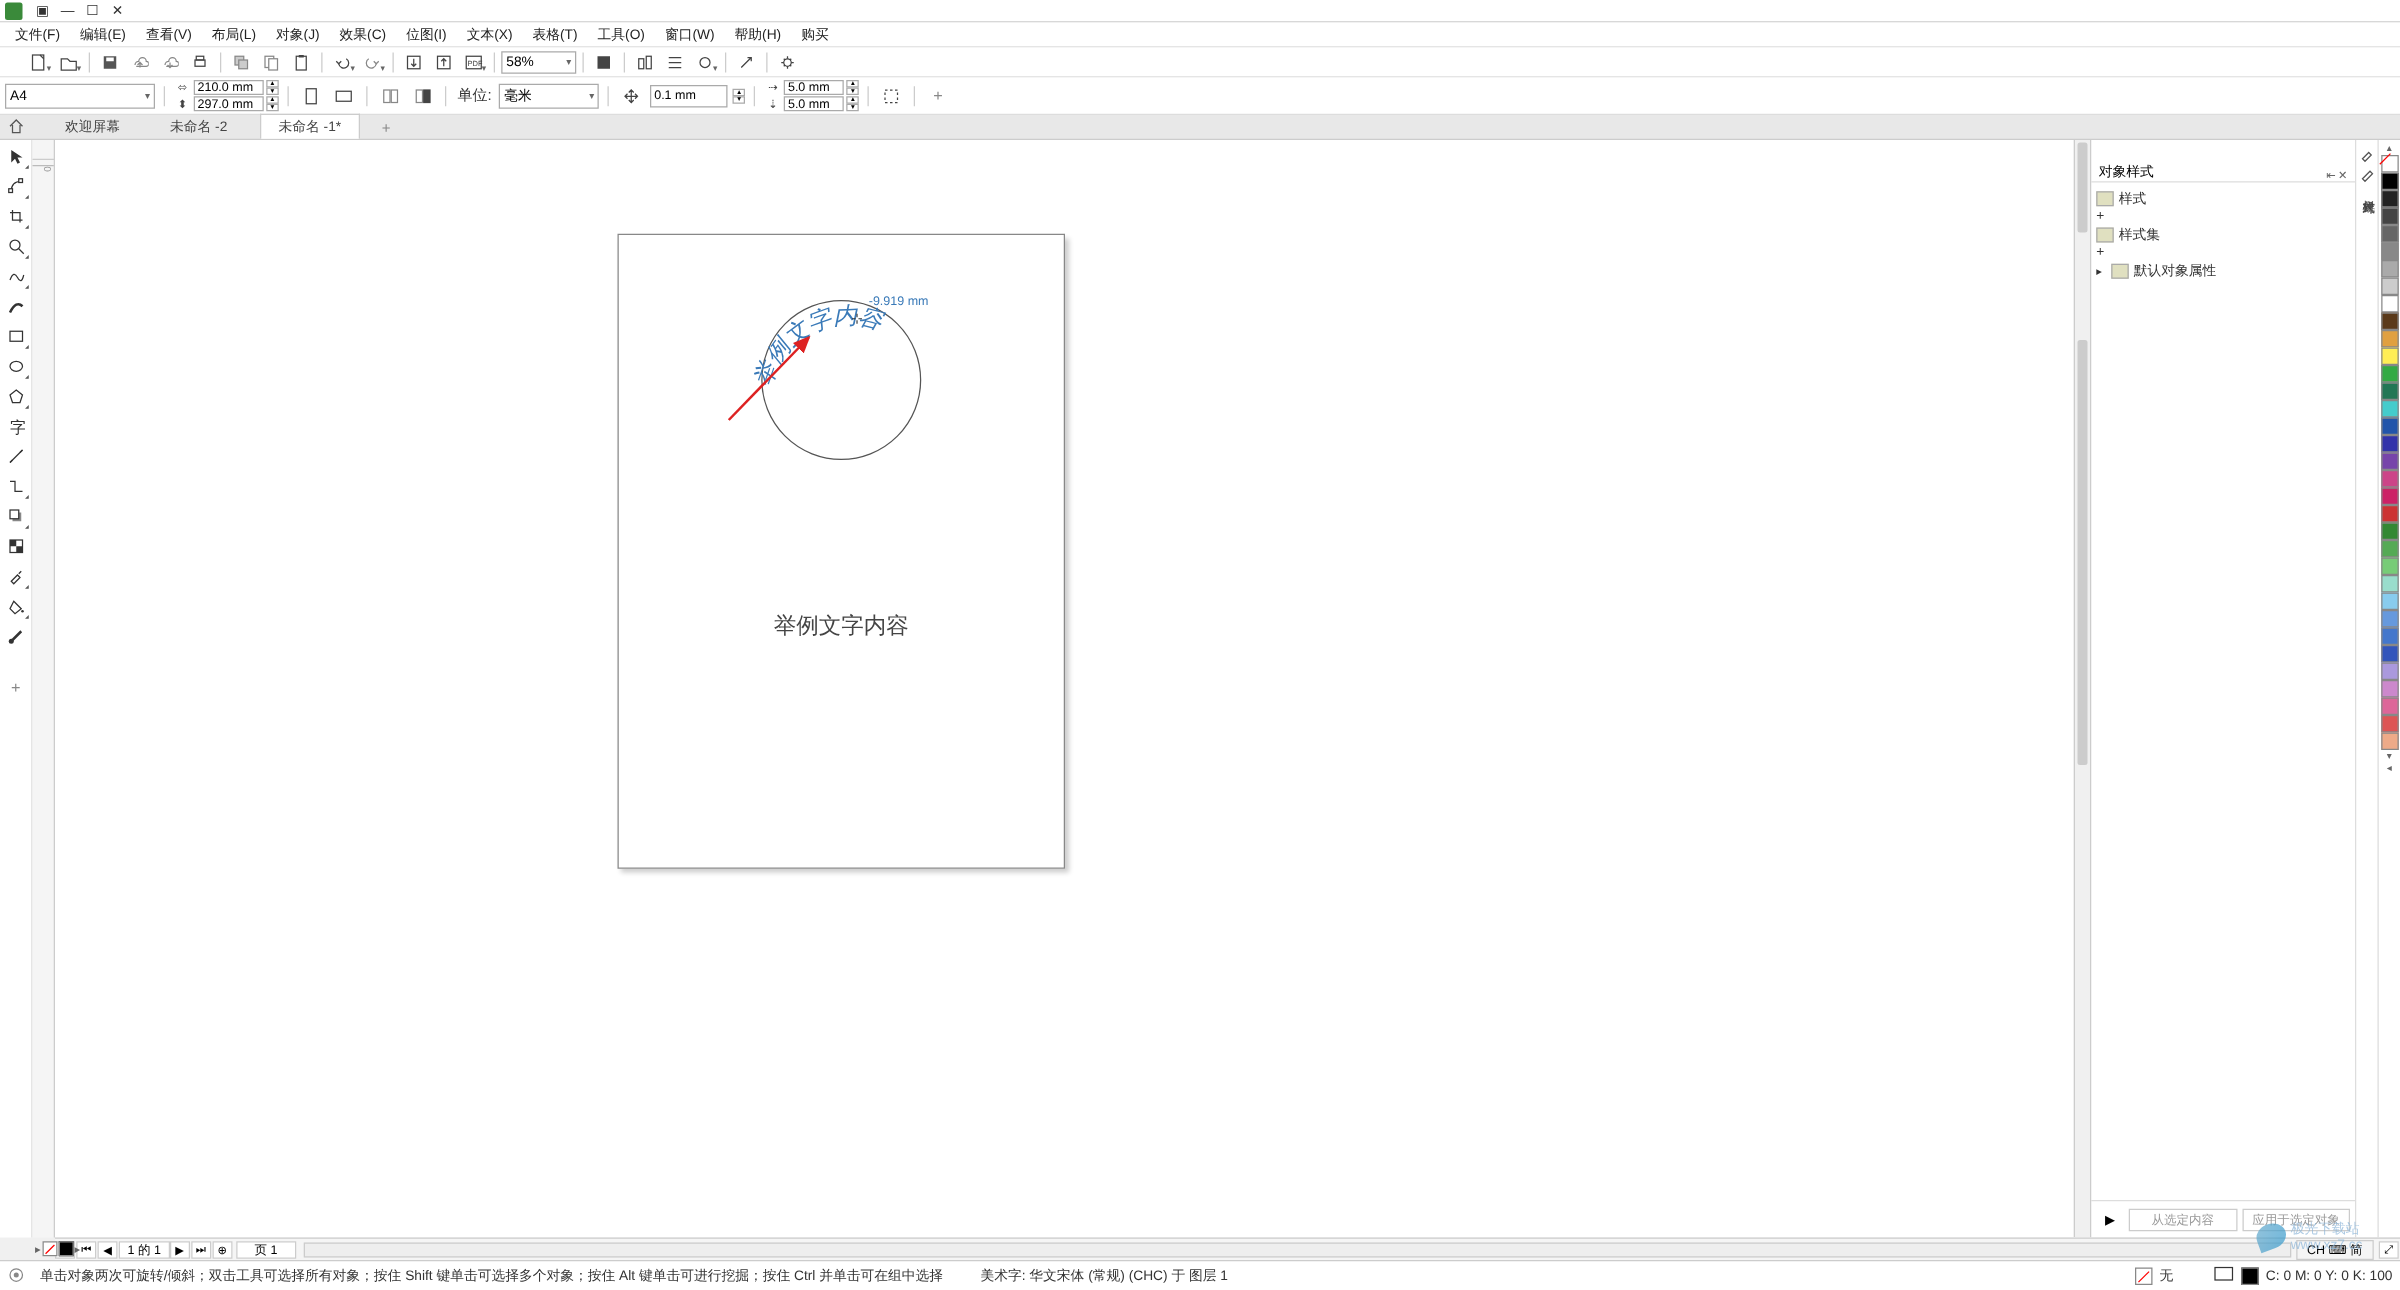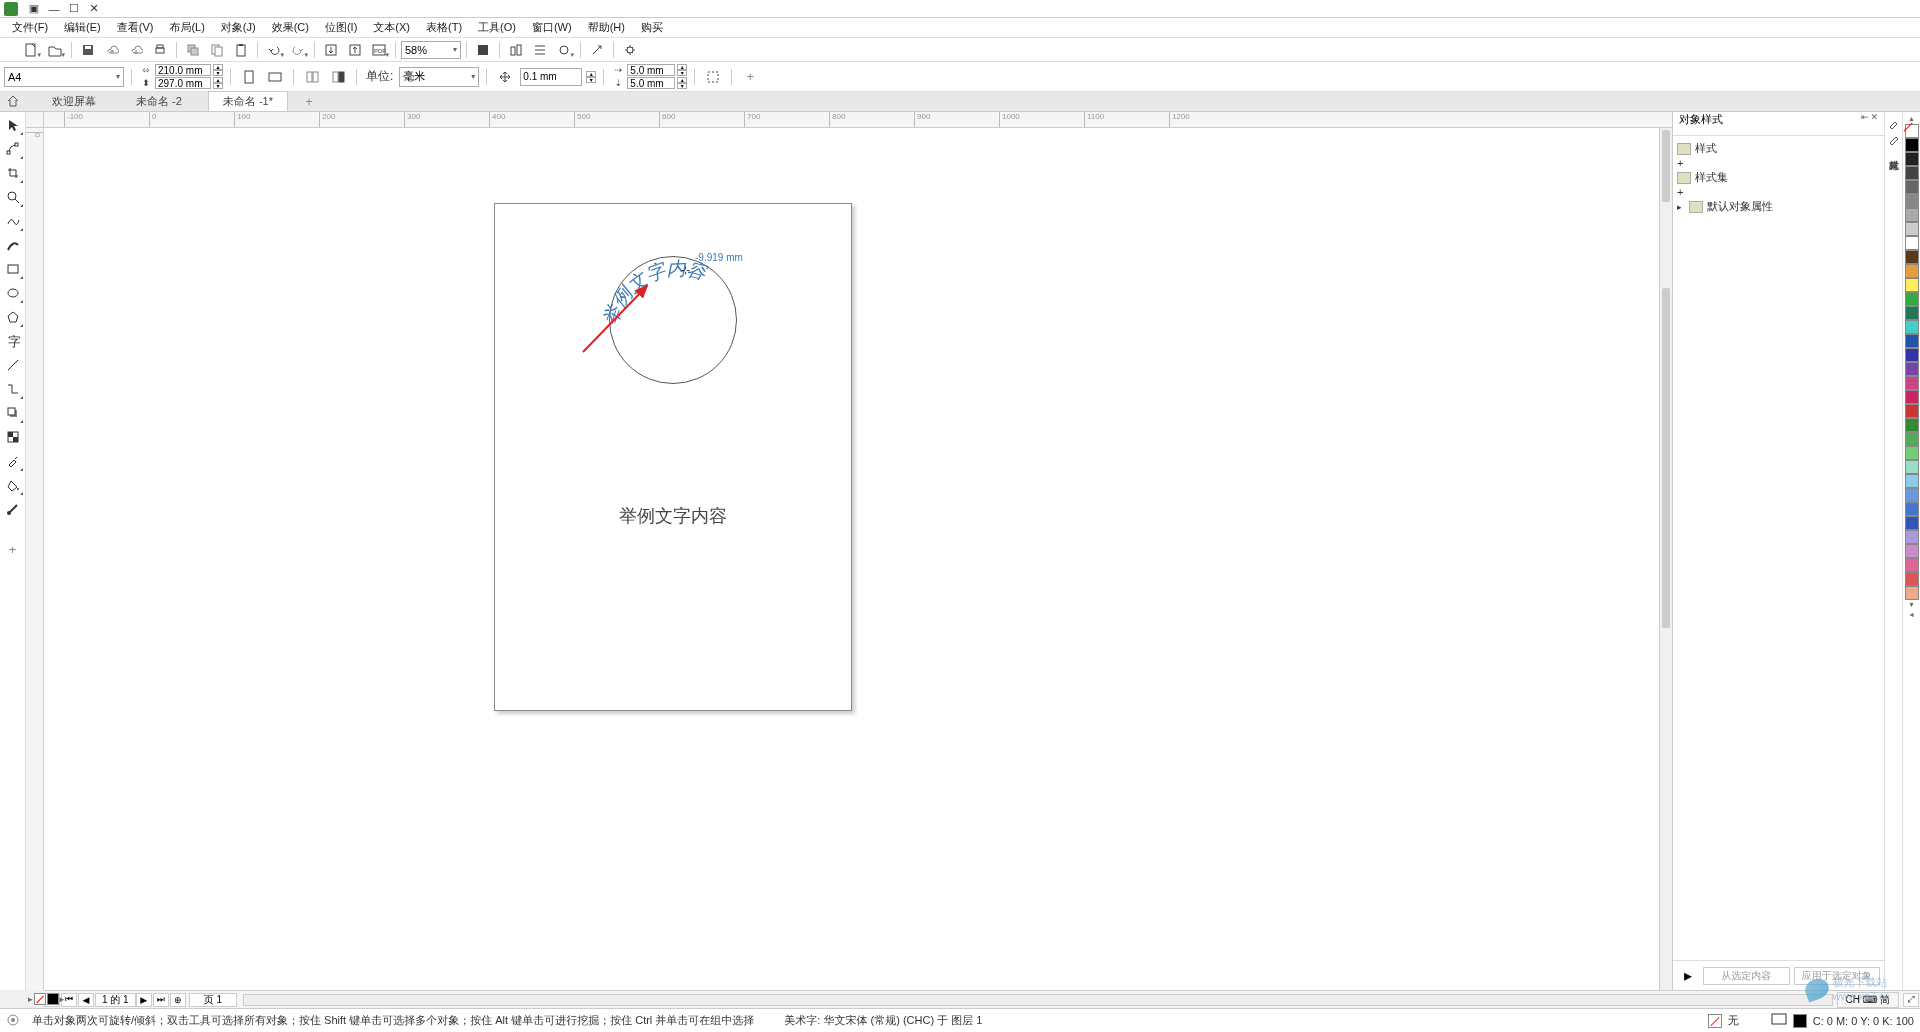--- a/index.html
+++ b/index.html
@@ -67,21 +67,21 @@
 .arrow-line { position: absolute; left: 84px; top: 72px; width: 80px; height: 80px; }
 .main-text { position: absolute; left: 50%; top: 300px; transform: translateX(-50%); font-size: 18px; color: #444; font-family: "SimSun", serif; }
 .cursor-mark { position: absolute; left: 186px; top: 60px; font-size: 11px; color: #333; }
 
 .vscroll { position: absolute; right: 0; top: 0; bottom: 0; width: 13px; background: #f0f0f0; border-left: 1px solid #ccc; }
 .vscroll .thumb { position: absolute; left: 2px; right: 2px; background: #ccc; border-radius: 2px; }
 
 
 .docker { width: 230px; background: #fff; border-left: 1px solid #ccc; display: flex; }
 .docker-main { flex: 1; display: flex; flex-direction: column; }
-.docker-title { height: 24px; border-bottom: 1px solid #ddd; display: flex; align-items: flex-start; padding: 0 6px; font-size: 11px; justify-content: space-between; }
+.docker-title { height: 34px; border-bottom: 1px solid #ddd; display: flex; align-items: flex-end; padding: 0 6px; font-size: 11px; justify-content: space-between; }
 .docker-title .ctrls { display: flex; gap: 2px; font-size: 9px; color: #666; }
 .docker-tree { padding: 4px; font-size: 11px; color: #333; }
 .docker-tree .node { display: flex; align-items: center; gap: 4px; padding: 1px 0; cursor: pointer; }
 .docker-tree .node .ico { width: 14px; height: 12px; background: #e0e0c0; border: 1px solid #aaa; }
 .docker-tree .row { position: relative; }
 .docker-gap { flex: 1; }
 .docker-bottom { height: 30px; border-top: 1px solid #ddd; display: flex; align-items: center; gap: 4px; padding: 0 4px; }
 .docker-bottom .dbtn { flex: 1; height: 18px; border: 1px solid #ccc; font-size: 10px; color: #999; display: flex; align-items: center; justify-content: center; }
 .docker-side { width: 18px; border-left: 1px solid #ddd; display: flex; flex-direction: column; align-items: center; padding-top: 4px; gap: 2px; }
 .docker-side .sicon { width: 14px; height: 14px; cursor: pointer; }
@@ -484,36 +484,20 @@
   </div>
 
   <div style="display:flex;flex-direction:column">
     <div class="ruler-corner"></div>
     <div class="vruler" style="flex:1">
       <div class="tick" style="top:4px"><span>0</span></div>
     </div>
   </div>
 
   <div class="canvas-wrap">
-    <div class="hruler">
-      <div class="tick" style="left:20px">-100</div>
-      <div class="tick" style="left:105px">0</div>
-      <div class="tick" style="left:190px">100</div>
-      <div class="tick" style="left:275px">200</div>
-      <div class="tick" style="left:360px">300</div>
-      <div class="tick" style="left:445px">400</div>
-      <div class="tick" style="left:530px">500</div>
-      <div class="tick" style="left:615px">600</div>
-      <div class="tick" style="left:700px">700</div>
-      <div class="tick" style="left:785px">800</div>
-      <div class="tick" style="left:870px">900</div>
-      <div class="tick" style="left:955px">1000</div>
-      <div class="tick" style="left:1040px">1100</div>
-      <div class="tick" style="left:1125px">1200</div>
-    </div>
     <div class="canvas">
       <div class="page">
         <div class="circle"></div>
         <svg class="curved-text-svg" viewBox="0 0 160 150">
           <defs>
               <path id="arc" d="M 20 95 A 64 64 0 0 1 148 95"></path>
             </defs>
           <text font-size="19" font-family="'STSong','SimSun',serif" fill="#3a7ab8" font-style="italic">
             <textPath href="#arc" startOffset="6%">举例文字内容</textPath>
           </text>

